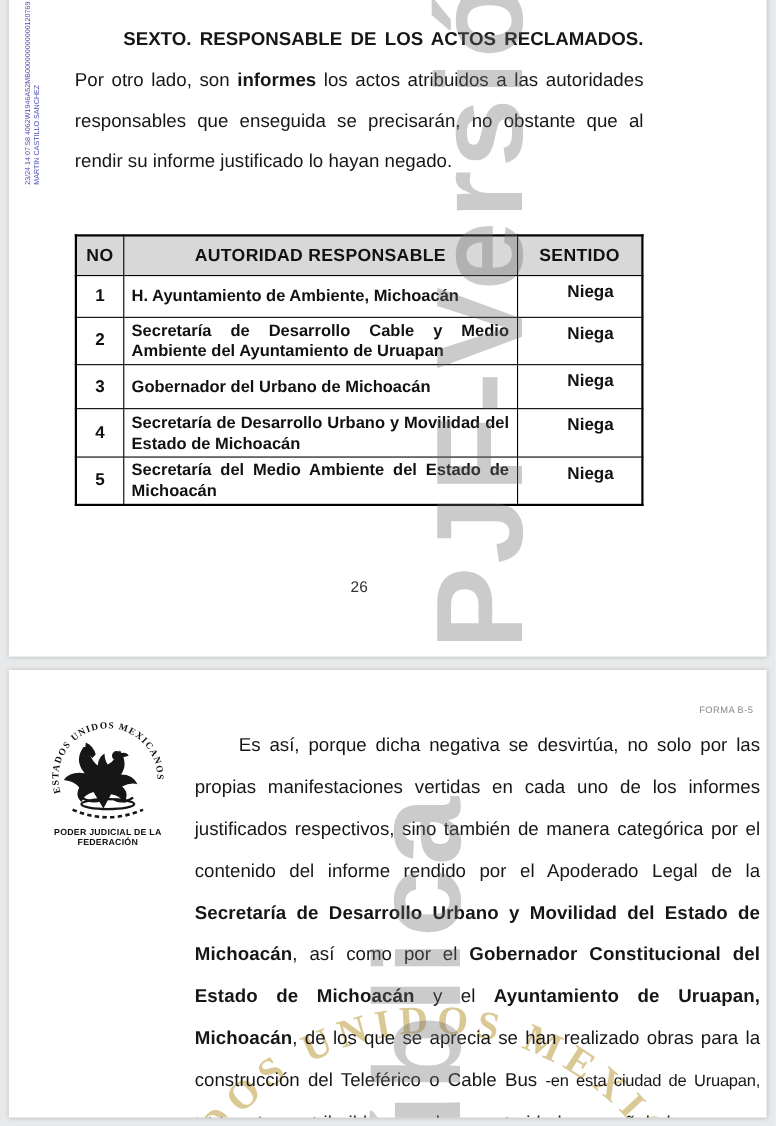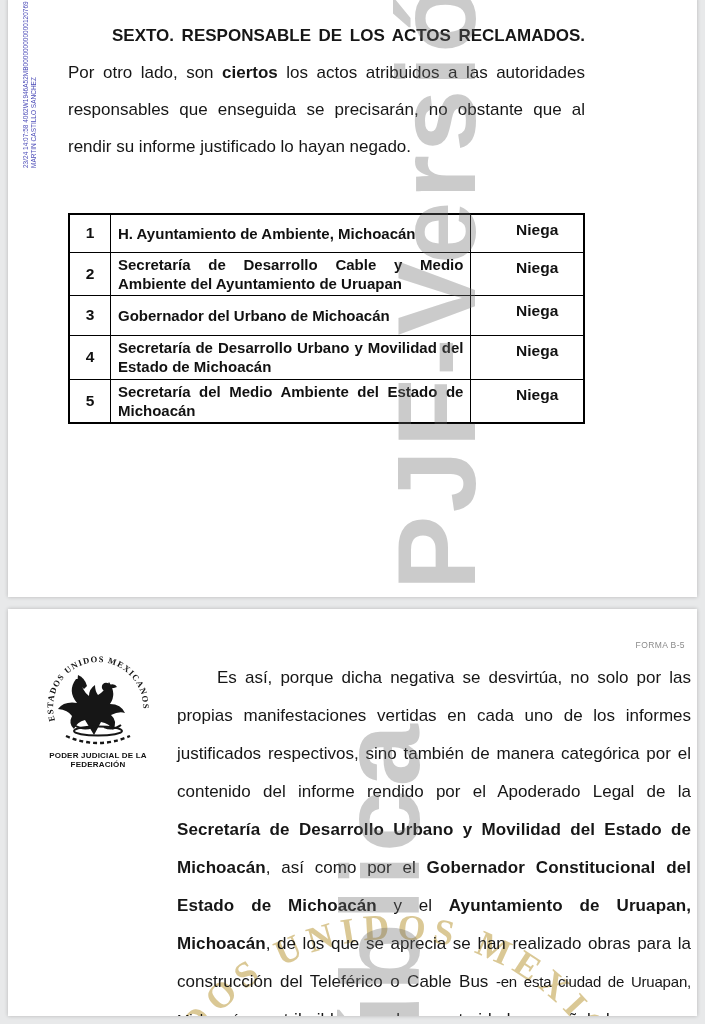--- a/index.html
+++ b/index.html
@@ -58,29 +58,34 @@
 
   <div class="page page1">
 
     <div class="wm wm1">PJF-Versión</div>
 
     <div class="sig">
       <div>23/24 14:07:58 4062W1946A52MB000000000000120769</div>
       <div>MARTIN CASTILLO SANCHEZ</div>
     </div>
 
-    <p class="para p1"><b>SEXTO. RESPONSABLE DE LOS ACTOS RECLAMADOS.</b><span> Por otro lado, son </span><b>ciertos</b><span> los actos atribuidos a las autoridades responsables que enseguida se precisarán, no obstante que al rendir su informe justificado lo hayan negado.</span></p>
+    <p class="para p1"><b>SEXTO. RESPONSABLE DE LOS ACTOS RECLAMADOS.</b><span> Por otro lado, son </span><b>informes</b><span> los actos atribuidos a las autoridades responsables que enseguida se precisarán, no obstante que al rendir su informe justificado lo hayan negado.</span></p>
 
     <table class="authTable">
       <colgroup>
           <col style="width:42px">
           <col style="width:379px">
           <col style="width:96px">
         </colgroup>
       <tbody>
+          <tr>
+        <th>NO</th>
+        <th>AUTORIDAD RESPONSABLE</th>
+        <th>SENTIDO</th>
+      </tr>
       <tr class="r1">
         <td class="td-no">1</td>
         <td class="td-aut">H. Ayuntamiento de Ambiente, Michoacán</td>
         <td class="td-sen">Niega</td>
       </tr>
       <tr class="r2">
         <td class="td-no">2</td>
         <td class="td-aut">Secretaría de Desarrollo Cable y Medio Ambiente del Ayuntamiento de Uruapan</td>
         <td class="td-sen">Niega</td>
       </tr>
@@ -95,20 +100,21 @@
         <td class="td-sen">Niega</td>
       </tr>
       <tr class="r5">
         <td class="td-no">5</td>
         <td class="td-aut">Secretaría del Medio Ambiente del Estado de Michoacán</td>
         <td class="td-sen">Niega</td>
       </tr>
     </tbody>
       </table>
 
+    <div class="pagenum">26</div>
   </div>
 
   <div class="page page2">
 
     <svg class="goldseal" width="689" height="407" viewBox="0 0 689 407">
       <defs>
         <path id="goldArc" d="M 145 570 A 240 240 0 0 1 625 570"></path>
       </defs>
       <text font-family="Liberation Serif, DejaVu Serif, serif" font-size="36" font-weight="bold" fill="#d6c28a" fill-opacity="0.9" letter-spacing="7">
         <textPath href="#goldArc" startOffset="30">ESTADOS UNIDOS MEXICANOS</textPath>

